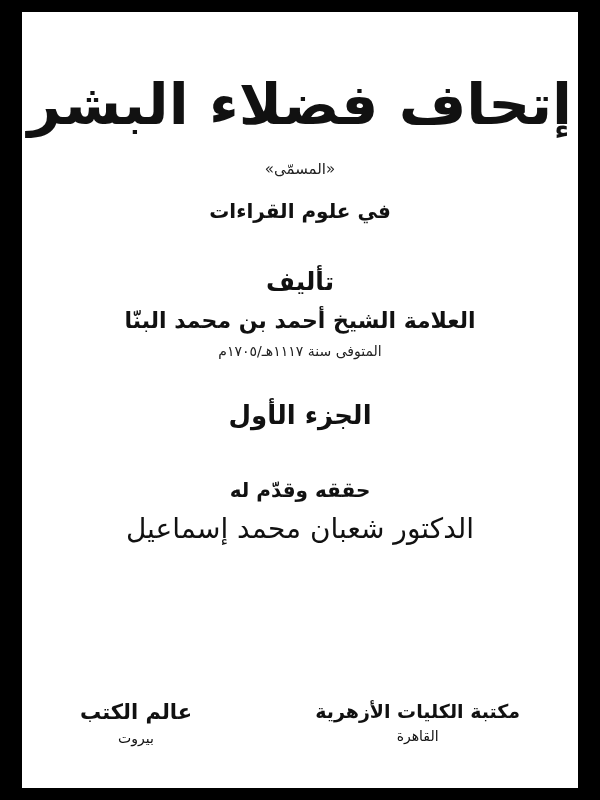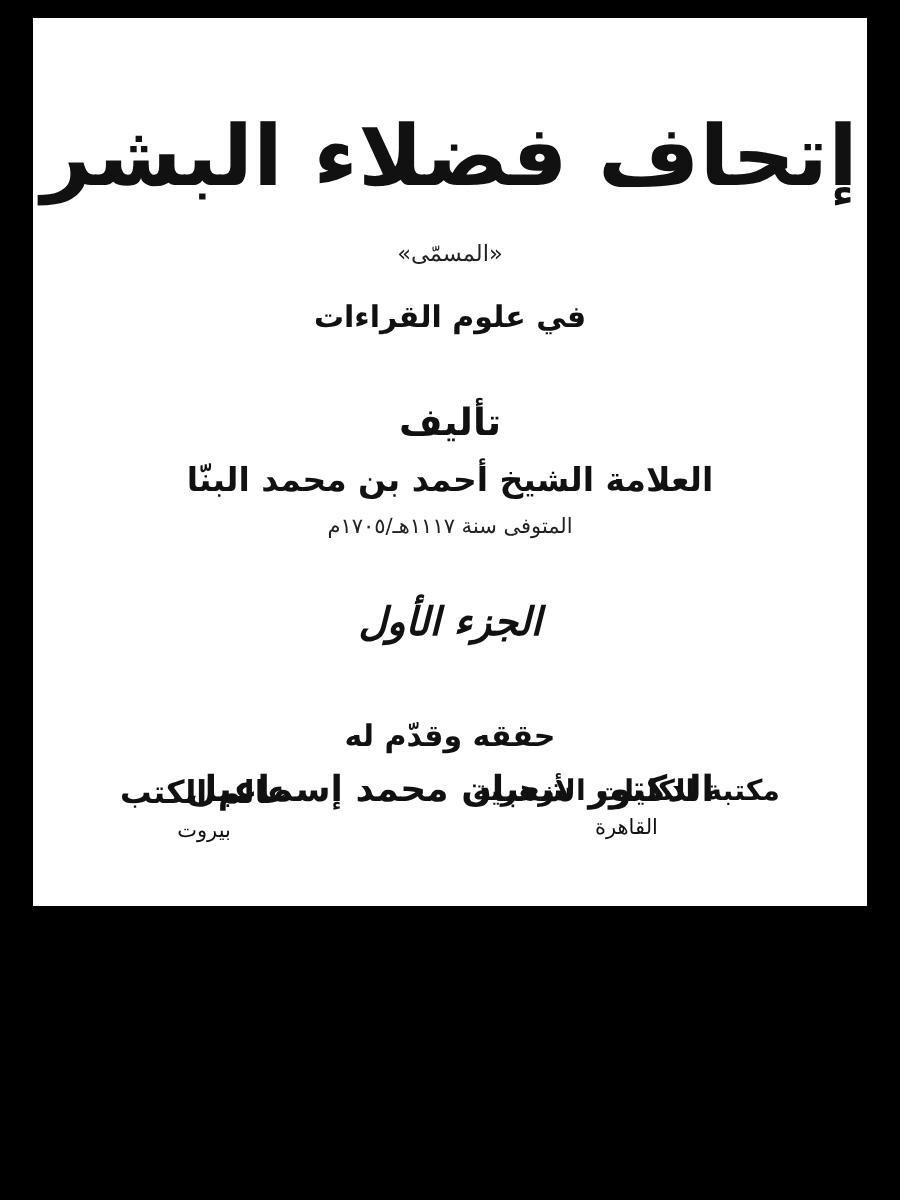--- a/index.html
+++ b/index.html
@@ -11,21 +11,21 @@
     width: 600px;
     height: 800px;
     overflow: hidden;
     font-family: "DejaVu Sans", sans-serif;
   }
   .page {
     position: absolute;
     left: 22px;
     top: 12px;
     width: 556px;
-    height: 592px;
+    height: 776px;
     background: #ffffff;
     color: #111111;
     box-sizing: border-box;
     overflow: hidden;
   }
   .inner {
     position: relative;
     width: 100%;
     height: 100%;
     display: flex;
@@ -99,33 +99,32 @@
     color: #222;
     line-height: 1.5;
   }
   .volume {
     margin-top: 38px;
     font-size: 26px;
     font-weight: bold;
     letter-spacing: 2px;
     text-align: left;
     direction: rtl;
-    font-style: italic;
   }
   .editor-label {
     margin-top: 48px;
     font-size: 20px;
     font-weight: bold;
     text-align: center;
     direction: rtl;
   }
   .editor-name {
     margin-top: 10px;
-    font-size: 24px;
-    font-weight: bold;
+    font-size: 28px;
+    font-weight: normal;
     text-align: center;
     direction: rtl;
     white-space: nowrap;
   }
   .publishers {
     position: absolute;
     bottom: 42px;
     left: 0;
     right: 0;
     display: flex;

